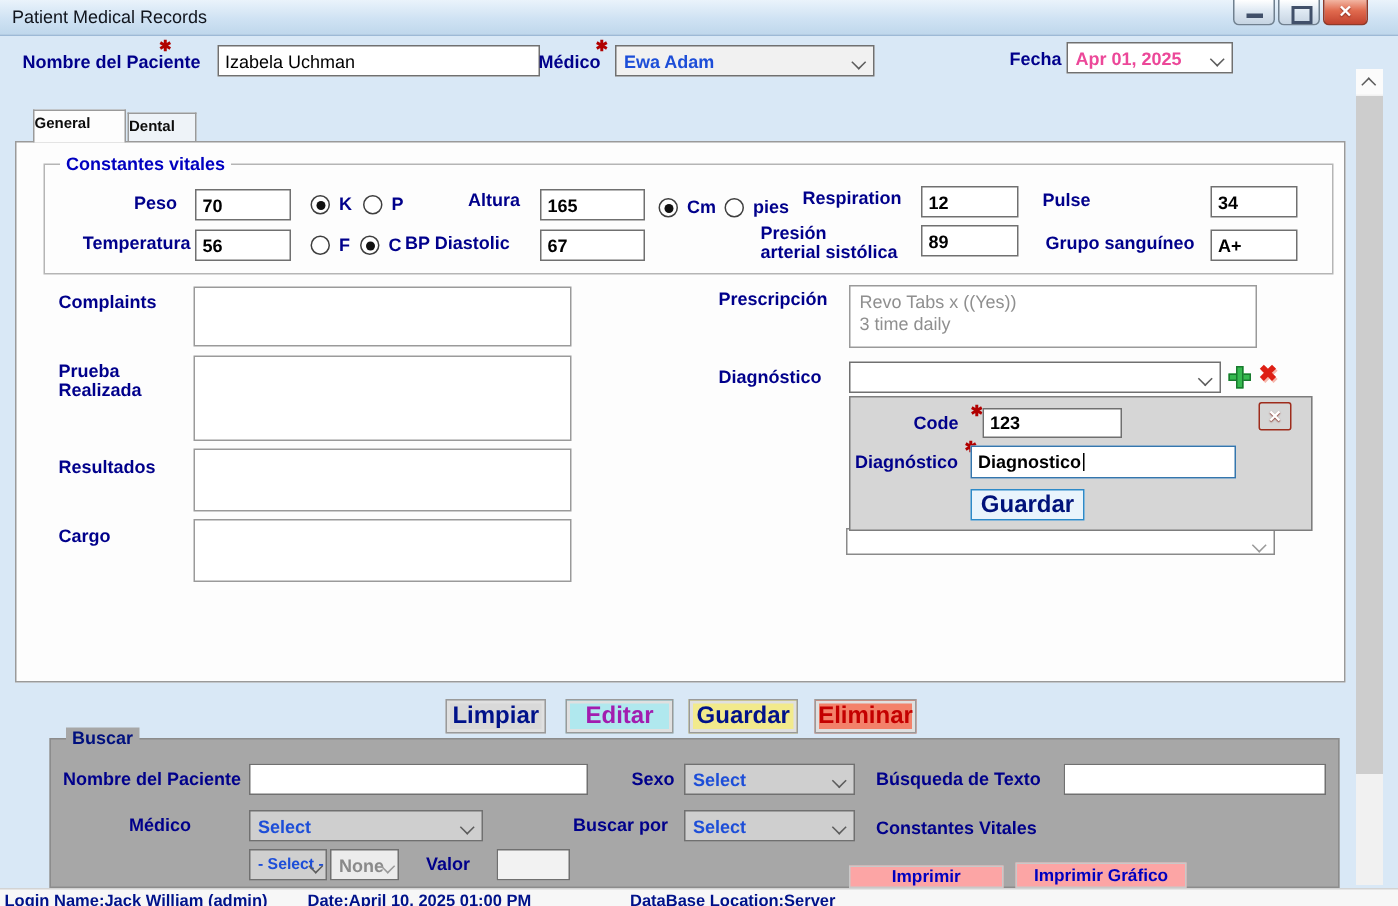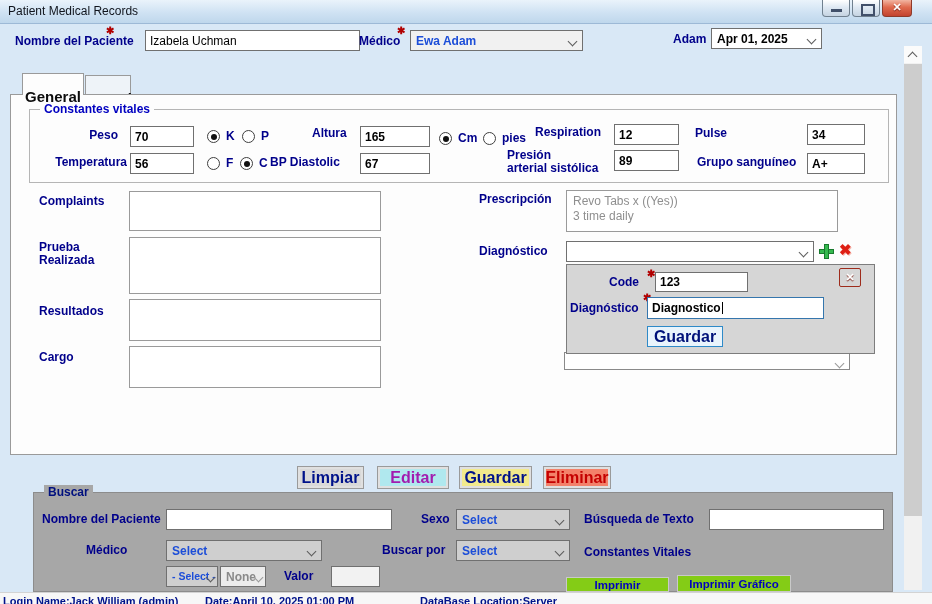--- a/index.html
+++ b/index.html
@@ -33,32 +33,32 @@
   .chev.up{transform:rotate(-135deg);}
   .combo .chev{right:6px;top:7px;}
   .radio{position:absolute;width:13px;height:13px;box-sizing:border-box;border:1px solid #3f3f3f;
          border-radius:50%;background:#fff;cursor:pointer;}
   .radio.checked::after{content:"";position:absolute;left:2.5px;top:2.5px;width:6px;height:6px;border-radius:50%;background:#101010;}
   .group{position:absolute;box-sizing:border-box;border:1px solid #b5b5b5;}
   .gtitle{position:absolute;top:-8px;left:10px;background:#fdfdfd;padding:0 4px;
           font-weight:bold;font-size:12px;color:#0000c0;}
   
   .tab{position:absolute;box-sizing:border-box;border:1px solid #9a9a9a;border-bottom:none;
-       background:#eef3f8;font-weight:bold;font-size:15px;color:#0c0c0c;text-align:center;padding-top:14px;cursor:pointer;}
+       background:#eef3f8;font-weight:bold;font-size:10px;color:#0c0c0c;padding-top:3px;cursor:pointer;}
   .tab.active{background:#fdfdfd;z-index:4;}
   .tabpage{position:absolute;left:10px;top:94px;width:887px;height:361px;background:#fdfdfd;
            border:1px solid #9a9a9a;box-sizing:border-box;z-index:2;}
   
   .btn{position:absolute;box-sizing:border-box;display:flex;align-items:center;justify-content:center;
        border:1px solid #9a9a9a;box-shadow:inset 0 0 0 2px #e0e0e0;font-weight:bold;font-size:16px;cursor:pointer;}
   .btn.grey{background:#d9d9d9;color:#00128a;}
   .btn.cyan{background:#b0e8ee;color:#a21caf;}
   .btn.yellow{background:#f2ea8c;color:#00128a;}
   .btn.red{background:#f3816a;color:#c40000;}
-  .btn.green{background:#84cc16;color:#0000c0;box-shadow:none;border-color:#c9c9c9;font-size:11.5px;}
+  .btn.green{background:#fca5a5;color:#0000c0;box-shadow:none;border-color:#c9c9c9;font-size:11.5px;}
   .btn.popupsave{background:#e9f4fc;color:#00127a;border:1px solid #2e8ac8;box-shadow:none;}
   
   .plus-ic{position:absolute;width:17px;height:17px;cursor:pointer;}
   .plus-ic::before{content:"";position:absolute;left:1px;top:6px;width:15px;height:5px;background:#35b94f;border:1px solid #187a2e;box-sizing:border-box;}
   .plus-ic::after{content:"";position:absolute;left:6px;top:1px;width:5px;height:15px;background:#35b94f;border:1px solid #187a2e;box-sizing:border-box;}
   .xdel{position:absolute;color:#de1f14;font-size:15px;font-weight:bold;cursor:pointer;line-height:16px;
         text-shadow:1px 1px 0 #f6b9ae;}
   .popclose{position:absolute;box-sizing:border-box;border:1px solid #9e2c1c;border-radius:2px;
             background:linear-gradient(#f09d86,#d5472f 55%,#c03а24);cursor:pointer;}
   .caret{display:inline-block;width:1px;height:12px;background:#000;vertical-align:-2px;margin-left:1px;}
@@ -96,22 +96,22 @@
 
   <span class="lb" style="left:15px;top:35px;">Nombre del Paciente</span>
   <span class="ast" style="left:106px;top:25px;">✱</span>
   <input class="tb reg" style="left: 145px; top: 30px; width: 215px; height: 21px;" value="Izabela Uchman">
   <span class="lb" style="left:359px;top:35px;">Médico</span>
   <span class="ast" style="left:397px;top:25px;">✱</span>
   <div class="combo" style="left:410px;top:30px;width:173px;height:21px;">
     <span>Ewa Adam</span>
     <i class="chev"></i>
   </div>
-  <span class="lb" style="left:673px;top:33px;">Adam</span>
-  <div class="combo white" style="left:711px;top:28px;width:111px;height:21px;color:#000000;">
+  <span class="lb" style="left:673px;top:33px;">Fecha</span>
+  <div class="combo white" style="left:711px;top:28px;width:111px;height:21px;color:#ec4899;">
     <span>Apr 01, 2025</span>
     <i class="chev"></i>
   </div>
 
   <div class="tab active" style="left:22px;top:73px;width:62px;height:22px;">General</div>
   <div class="tab" style="left:85px;top:75px;width:46px;height:20px;">Dental</div>
 
   <div class="tabpage">
 
     <div class="group" style="left:18px;top:14px;width:860px;height:74px;">

